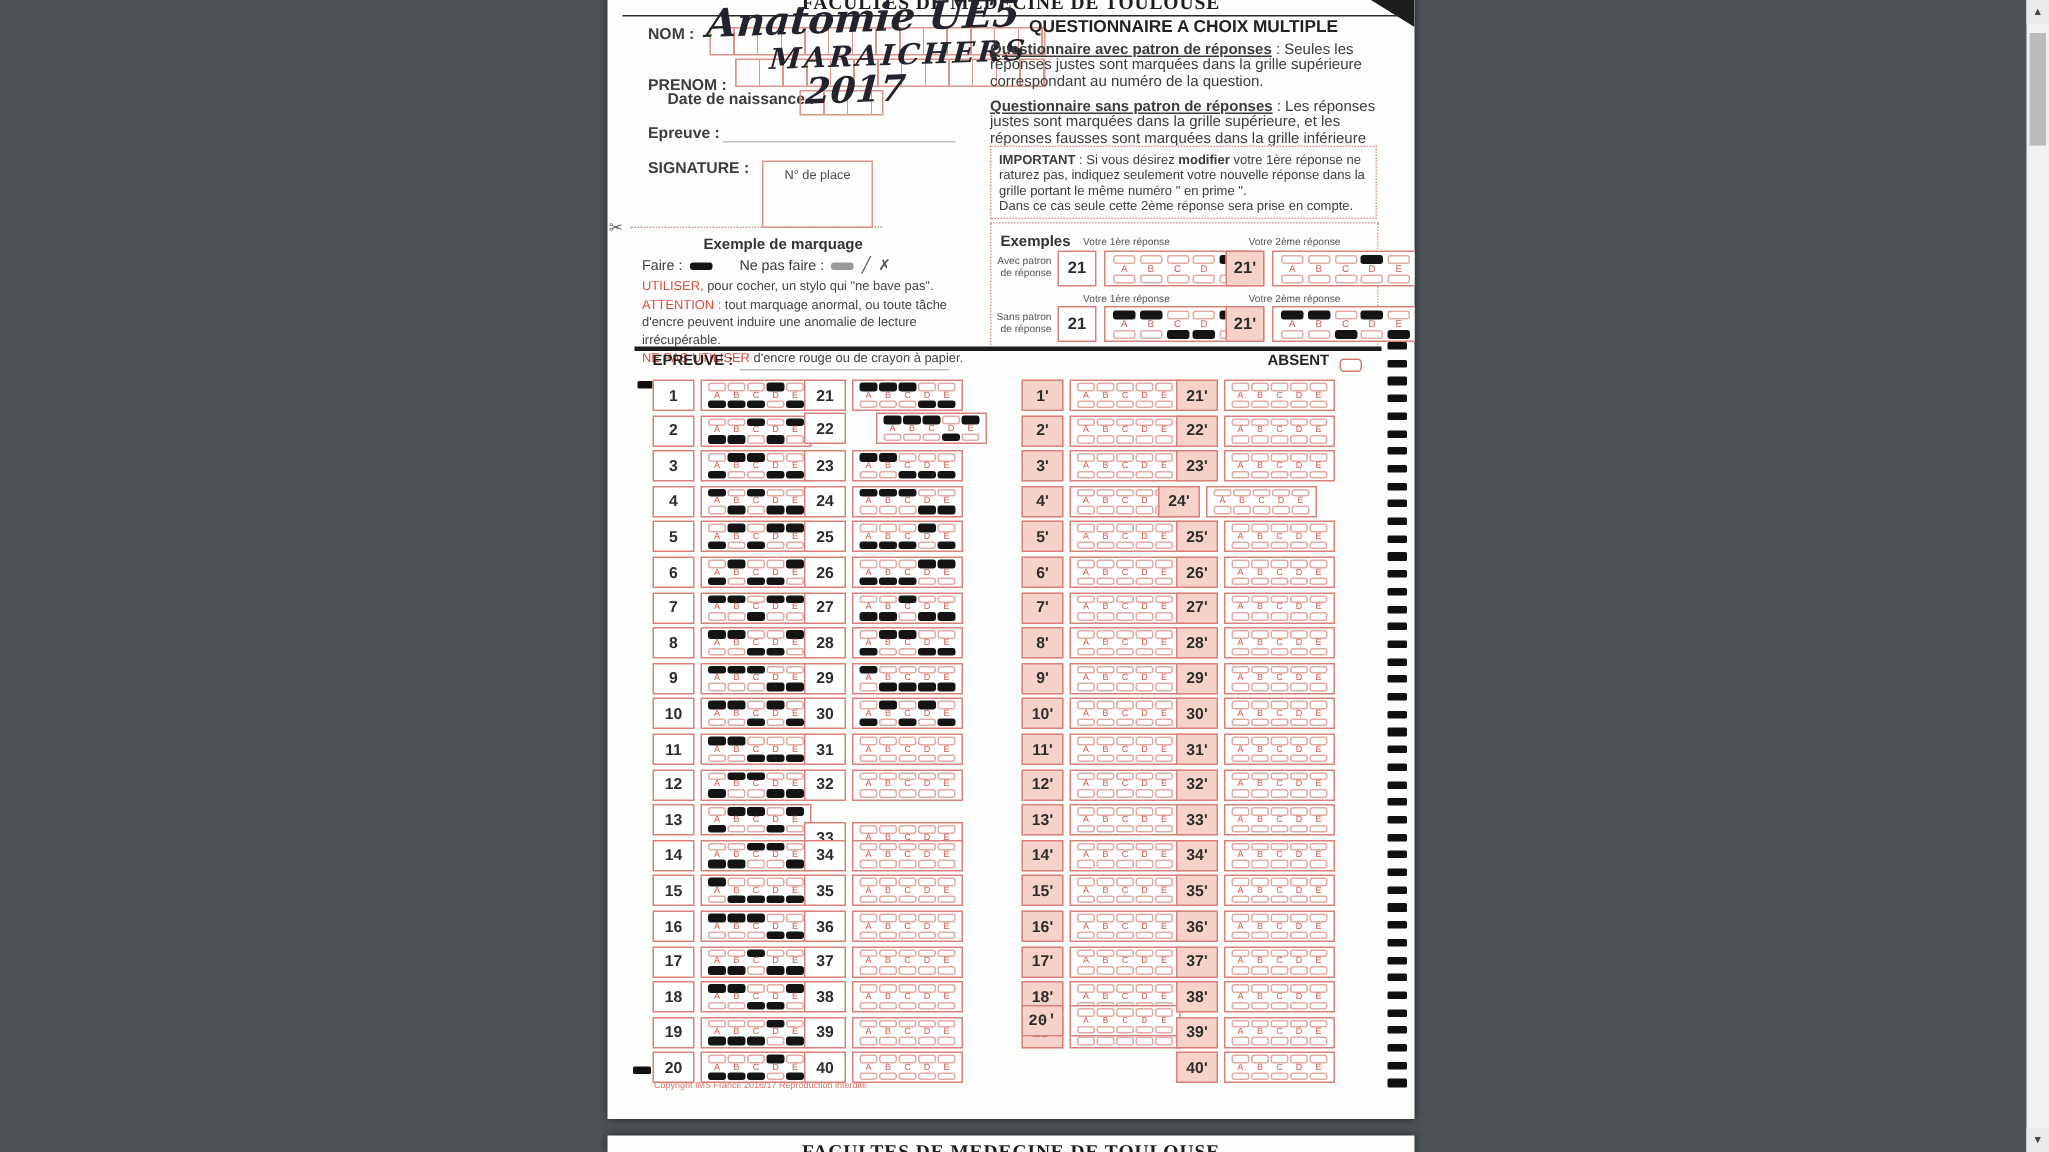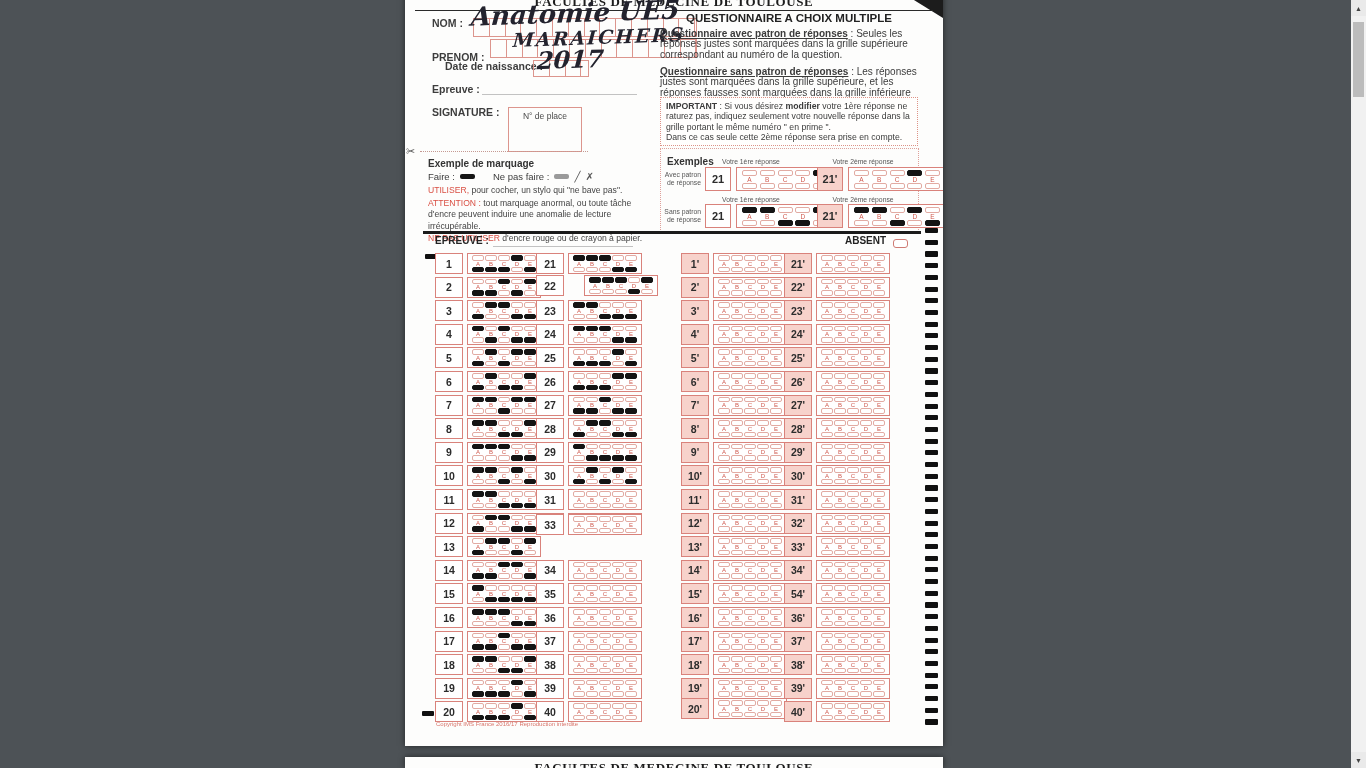--- a/index.html
+++ b/index.html
@@ -12,21 +12,21 @@
   .doc-title{position:absolute;top:2px;left:0;width:100%;text-align:center;font-family:"Liberation Serif",serif;font-weight:bold;font-size:13px;letter-spacing:.6px;color:#1d1d1d;}
   .title-rule{position:absolute;top:18px;left:10px;width:518px;height:1px;background:#2a2a2a;}
   .lbl{position:absolute;font-size:10.5px;font-weight:bold;color:#3d3d3d;white-space:nowrap;}
   .comb{position:absolute;height:17px;border:1px solid #dc958d;background:repeating-linear-gradient(90deg,transparent 0 14.8px,#dc958d 14.8px 15.8px);}
   .hand{position:absolute;font-family:"DejaVu Serif",serif;font-style:italic;font-weight:bold;color:#23232e;white-space:nowrap;transform:rotate(-2deg) skewX(-6deg);}
   .thin-line{position:absolute;height:1px;background:#c2c2c2;}
   .redbox{position:absolute;border:1px solid #dc958d;}
   .redbox .boxlbl{display:block;text-align:center;font-size:8.5px;color:#4a4a4a;margin-top:3px;}
   .scissors{position:absolute;font-size:11px;color:#5a5a5a;}
   .cutline{position:absolute;border-top:1.5px dotted #c59992;}
-  .marq-title{position:absolute;font-size:10px;font-weight:bold;color:#333;}
+  .marq-title{position:absolute;font-size:10px;font-weight:bold;color:#333;margin-left:41px;}
   .faire-line{position:absolute;font-size:9.5px;color:#3c3c3c;display:flex;align-items:center;gap:5px;}
   .bar{display:inline-block;width:15px;height:5px;border-radius:2px;background:#161616;}
   .bar.gray{background:#9a9a9a;}
   .slash{font-size:10px;color:#555;}
   .uselines{position:absolute;width:232px;font-size:8.6px;line-height:11.5px;color:#444;}
   .uselines p{margin:0 0 1px 0;}
   .red{color:#d94f43;}
   
   .q-title{position:absolute;left:255px;width:258px;text-align:center;font-size:11.5px;font-weight:bold;color:#222;}
   .para{position:absolute;left:255px;width:258px;font-size:10px;line-height:10.3px;color:#3b3b3b;}
@@ -1235,21 +1235,21 @@
               <div class="bletter">D</div>
               <div class="bubble"></div>
             </div>
             <div class="bcol">
               <div class="bubble"></div>
               <div class="bletter">E</div>
               <div class="bubble"></div>
             </div>
           </div>
         </div>
-        <div class="qcell small" style="left: 131px; top: 522px;">
+        <div class="qcell small" style="left: 131px; top: 556px;">
           <div class="numbox">33</div>
           <div class="bubbox">
             <div class="bcol">
               <div class="bubble"></div>
               <div class="bletter">A</div>
               <div class="bubble"></div>
             </div>
             <div class="bcol">
               <div class="bubble"></div>
               <div class="bletter">B</div>
@@ -2045,21 +2045,21 @@
               <div class="bletter">D</div>
               <div class="bubble"></div>
             </div>
             <div class="bcol">
               <div class="bubble"></div>
               <div class="bletter">E</div>
               <div class="bubble"></div>
             </div>
           </div>
         </div>
-        <div class="qcell small" style="left: 276px; top: 706px;">
+        <div class="qcell small" style="left: 276px; top: 678px; font-family: Liberation Mono, monospace;">
           <div class="numbox pink">20'</div>
           <div class="bubbox">
             <div class="bcol">
               <div class="bubble"></div>
               <div class="bletter">A</div>
               <div class="bubble"></div>
             </div>
             <div class="bcol">
               <div class="bubble"></div>
               <div class="bletter">B</div>
@@ -2165,21 +2165,21 @@
               <div class="bletter">D</div>
               <div class="bubble"></div>
             </div>
             <div class="bcol">
               <div class="bubble"></div>
               <div class="bletter">E</div>
               <div class="bubble"></div>
             </div>
           </div>
         </div>
-        <div class="qcell small" style="left: 379px; top: 331.8px;">
+        <div class="qcell small" style="left: 367px; top: 331.8px;">
           <div class="numbox pink">24'</div>
           <div class="bubbox">
             <div class="bcol">
               <div class="bubble"></div>
               <div class="bletter">A</div>
               <div class="bubble"></div>
             </div>
             <div class="bcol">
               <div class="bubble"></div>
               <div class="bletter">B</div>
@@ -2496,21 +2496,21 @@
               <div class="bubble"></div>
             </div>
             <div class="bcol">
               <div class="bubble"></div>
               <div class="bletter">E</div>
               <div class="bubble"></div>
             </div>
           </div>
         </div>
         <div class="qcell small" style="left: 379px; top: 591.4px;">
-          <div class="numbox pink">54'</div>
+          <div class="numbox pink">35'</div>
           <div class="bubbox">
             <div class="bcol">
               <div class="bubble"></div>
               <div class="bletter">A</div>
               <div class="bubble"></div>
             </div>
             <div class="bcol">
               <div class="bubble"></div>
               <div class="bletter">B</div>
               <div class="bubble"></div>

